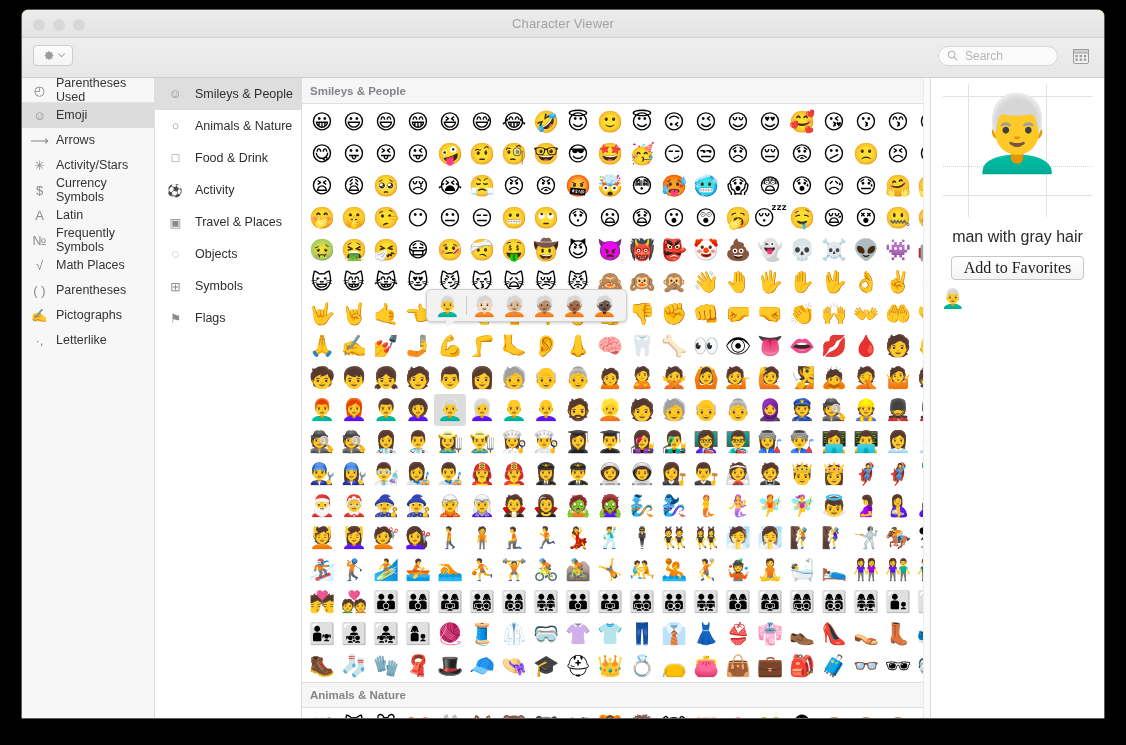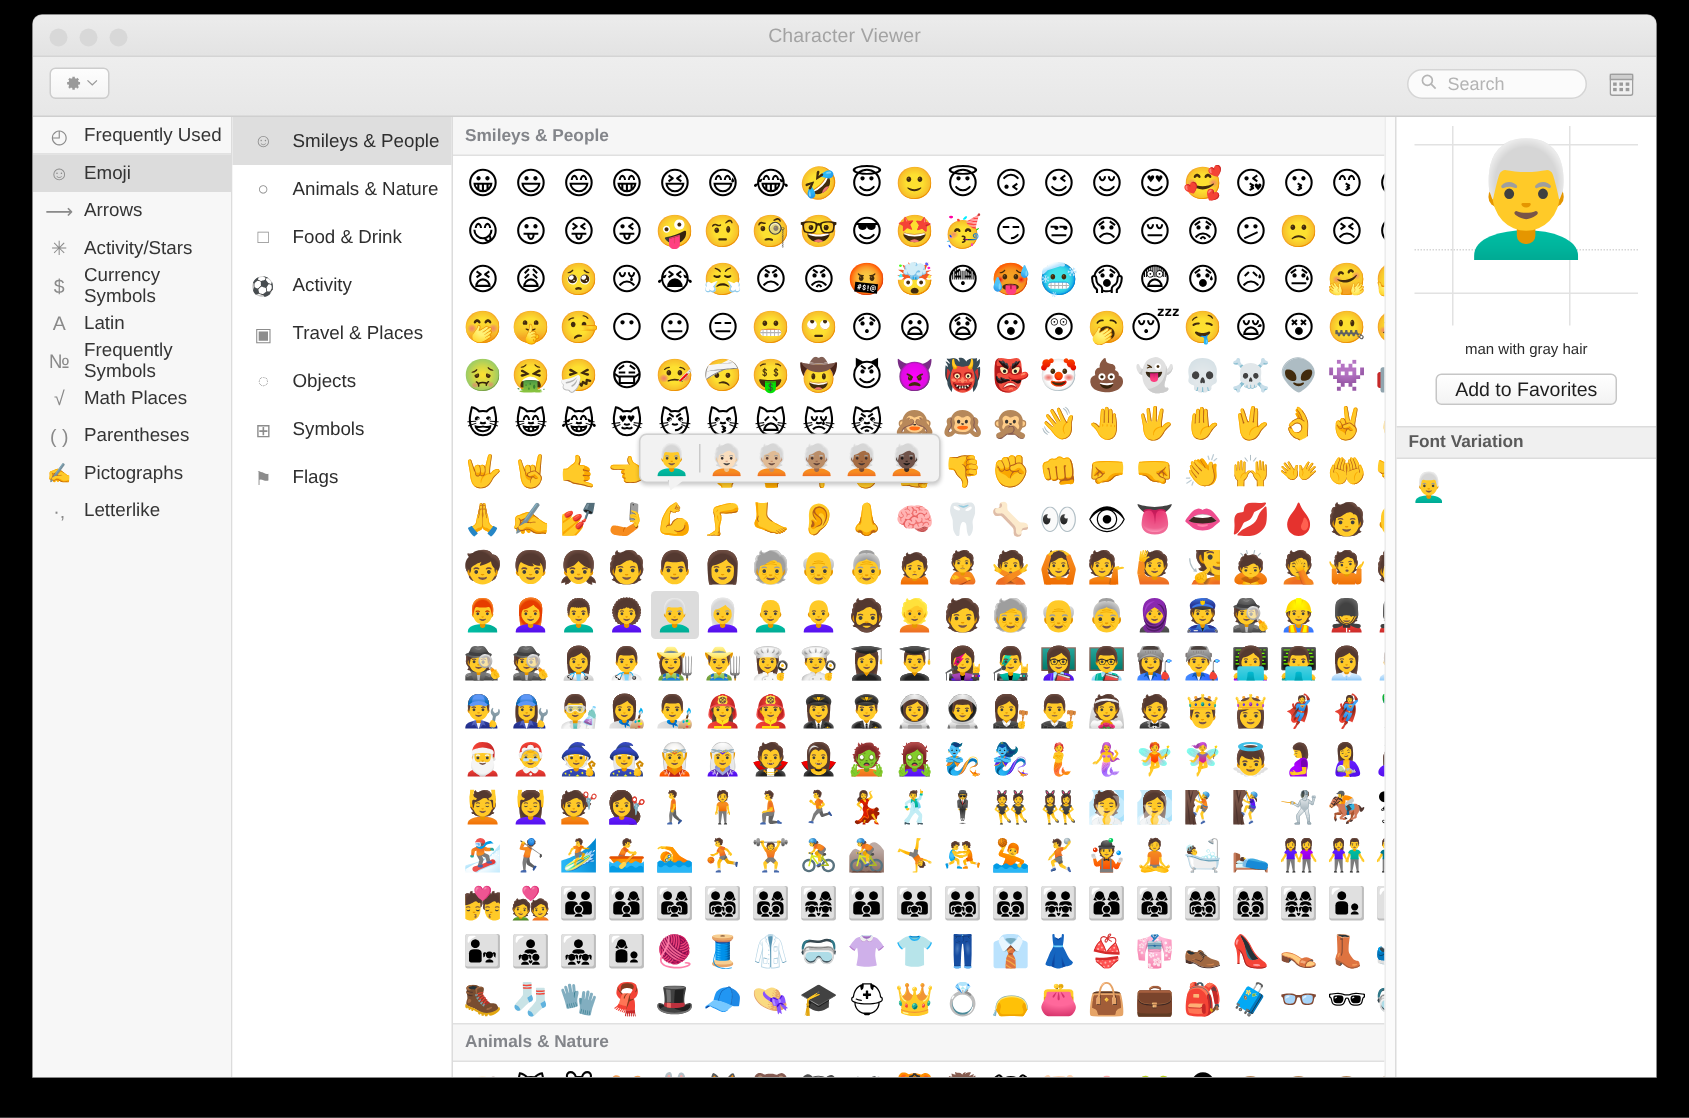--- a/index.html
+++ b/index.html
@@ -9,21 +9,21 @@
     background: #000000;
     font-family: "Liberation Sans", sans-serif;
     overflow: hidden;
   }
 
   
   .window {
     position: absolute;
     left: 22px; top: 10px;
     width: 1082px; height: 708px;
-    background: #e5e5e5;
+    background: #fde047;
     border-radius: 6px 6px 0 0;
     overflow: hidden;
     box-shadow: 0 0 0 0.5px #b9b9b9;
   }
 
   
   .titlebar {
     position: relative;
     height: 28px;
     background: linear-gradient(to bottom, #ececec 0%, #e3e3e3 100%);
@@ -249,30 +249,30 @@
   .big-emoji {
     position: absolute;
     left: 0; right: 0; top: 18px;
     text-align: center;
     font-size: 74px;
     line-height: 1;
     font-family: "DejaVu Sans", "Liberation Sans", sans-serif;
   }
   .char-name {
     text-align: center;
-    font-size: 10px;
+    font-size: 16px;
     color: #2a2a2a;
     margin-top: 2px;
   }
   .fav-btn {
     margin: 10px auto 0;
     display: block;
     padding: 2px 12px;
-    font-size: 13px;
-    font-family: Liberation Sans, sans-serif;
+    font-size: 16px;
+    font-family: Liberation Serif, serif;
     color: #1e1e1e;
     background: linear-gradient(to bottom,#ffffff,#f3f3f3);
     border: 1px solid #c6c6c6;
     border-radius: 4px;
   }
   .insp-section {
     margin-top: 14px;
     height: 22px;
     background: #f0f0f0;
     border-top: 1px solid #dcdcdc;
@@ -342,21 +342,21 @@
         </g>
       </svg>
     </div>
   </div>
 
   <div class="body-row">
 
     <div class="sidebar">
         <div class="side-item first">
           <span class="side-icon">◴</span>
-          <span>Frequently Used</span>
+          <span>Parentheses Used</span>
         </div>
         <div class="side-item selected">
           <span class="side-icon">☺</span>
           <span>Emoji</span>
         </div>
         <div class="side-item">
           <span class="side-icon">⟶</span>
           <span>Arrows</span>
         </div>
         <div class="side-item">
@@ -876,18 +876,17 @@
       <div class="preview-area">
         <div class="guide h" style="top:18px"></div>
         <div class="guide h" style="top:117px"></div>
         <div class="guide dotted" style="top:88px"></div>
         <div class="guide v" style="left:37px;top:6px;height:133px"></div>
         <div class="guide v" style="left:115px;top:6px;height:133px"></div>
         <div class="big-emoji">👨‍🦳</div>
       </div>
       <div class="char-name">man with gray hair</div>
       <button class="fav-btn">Add to Favorites</button>
-      <div class="insp-section">Font Variation</div>
       <div class="variation-row" id="font-variations"><span>👨‍🦳</span></div>
     </div>
 
   </div>
 </div>
 
 </body></html>

